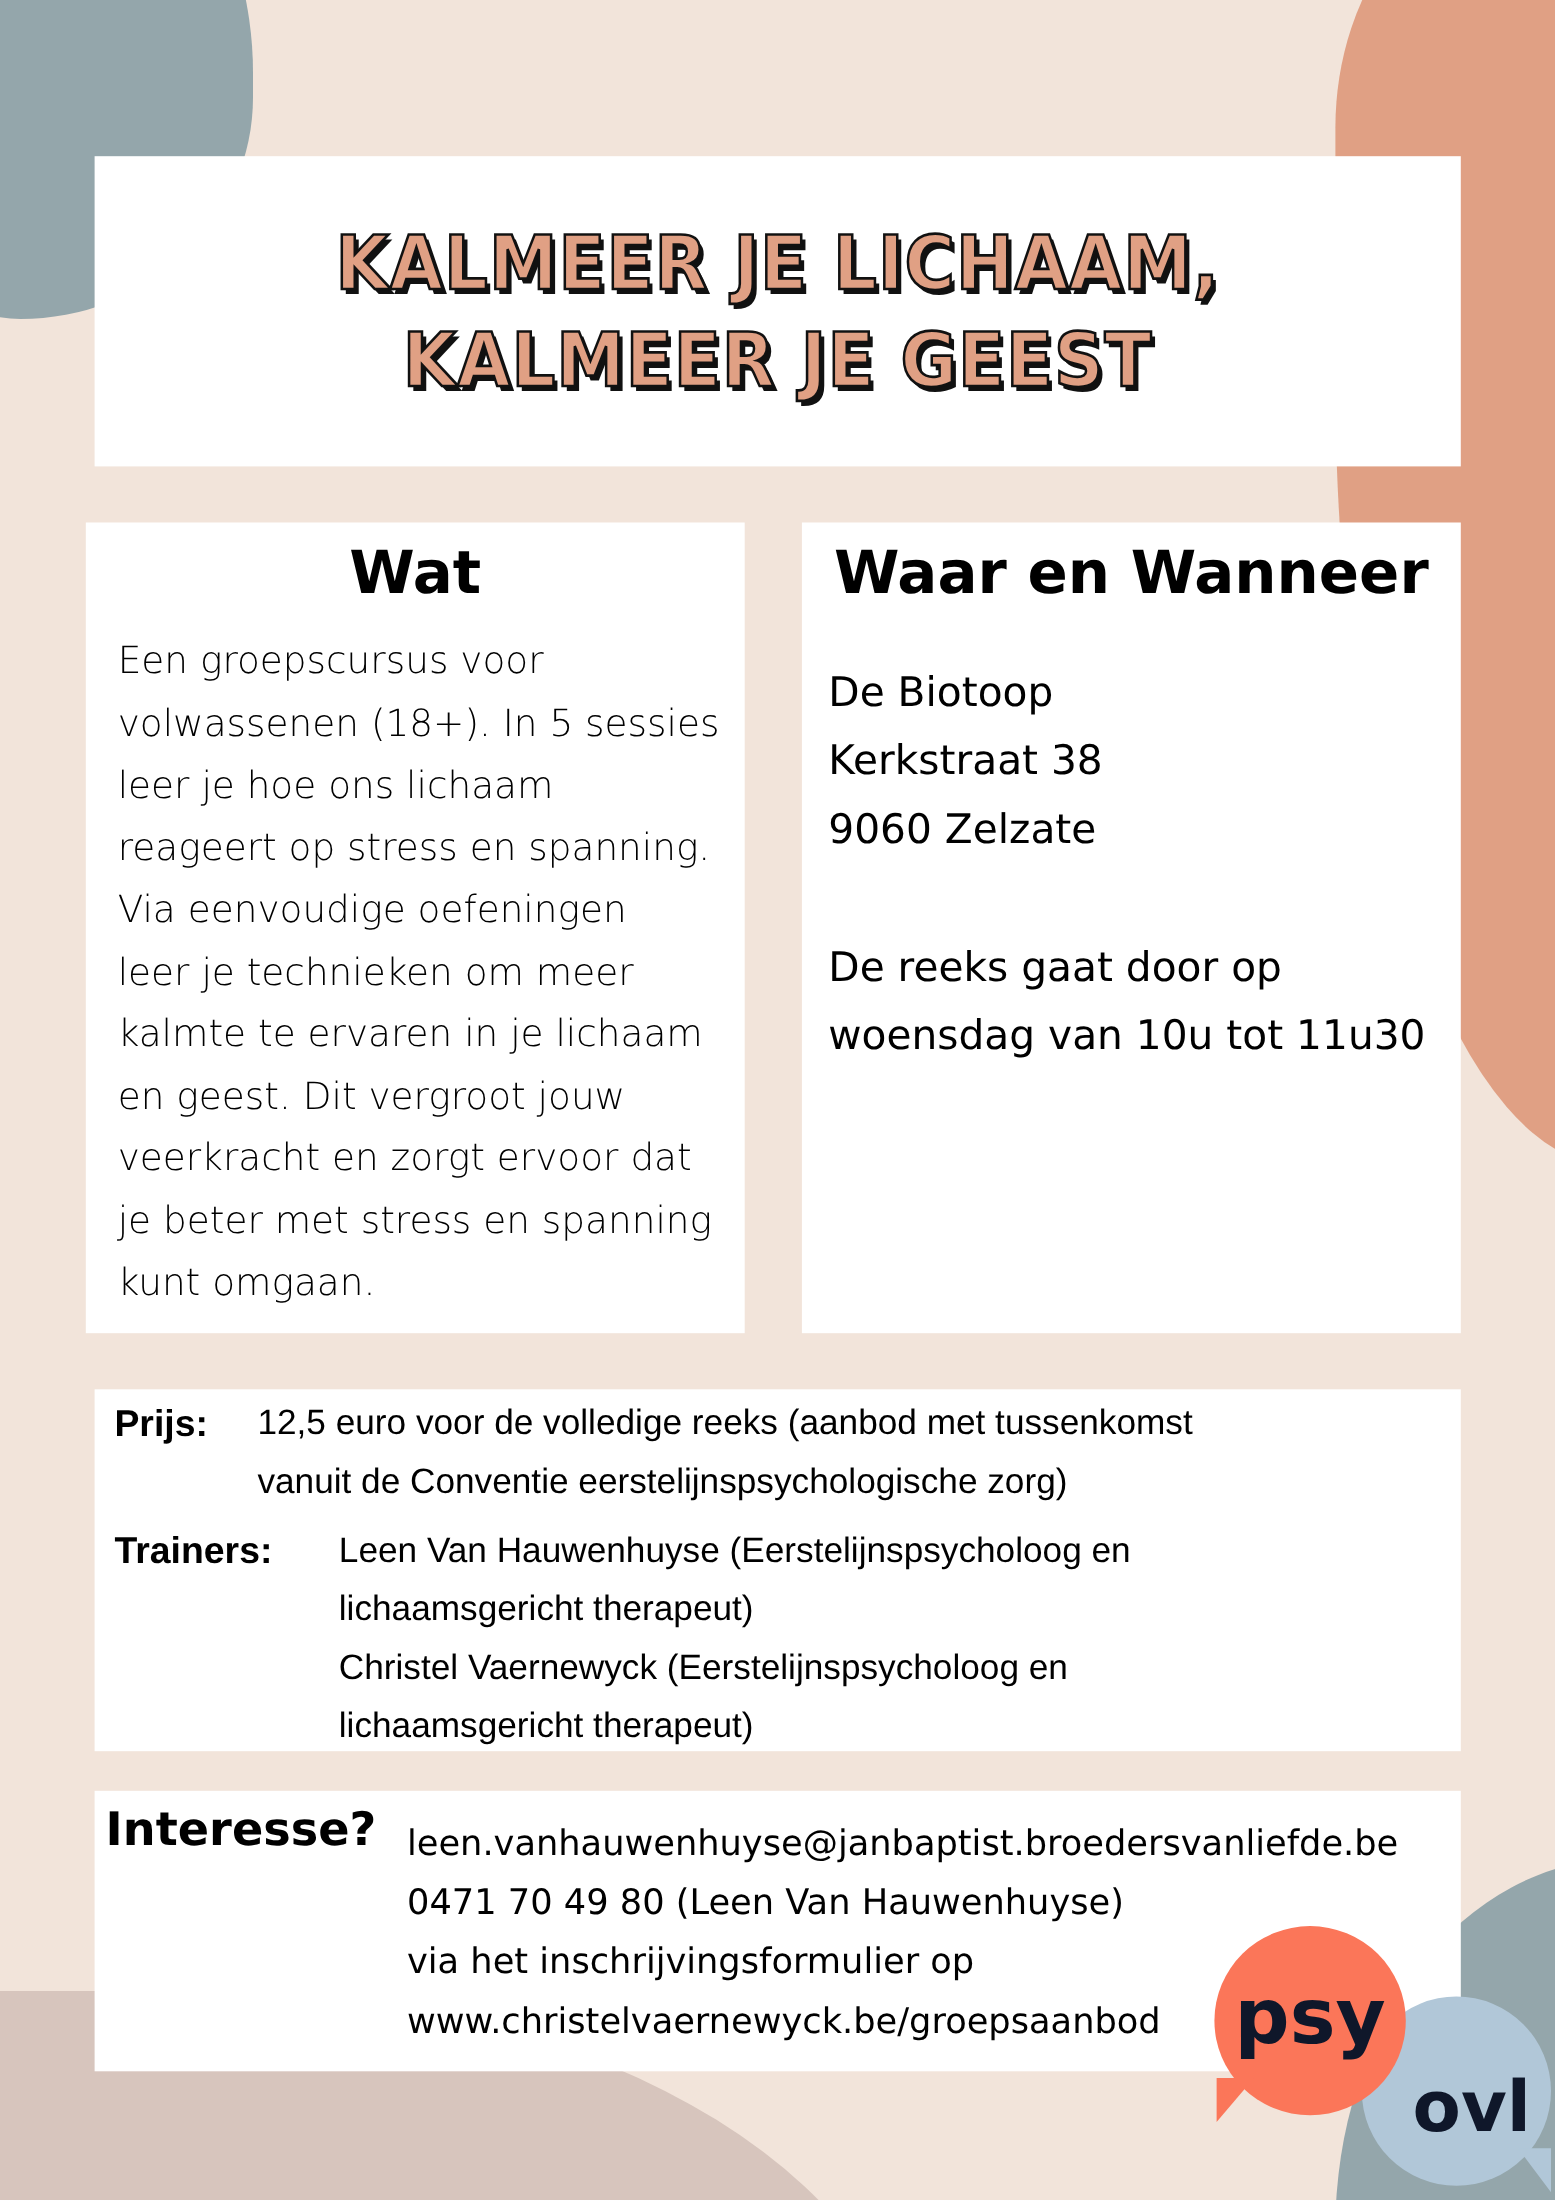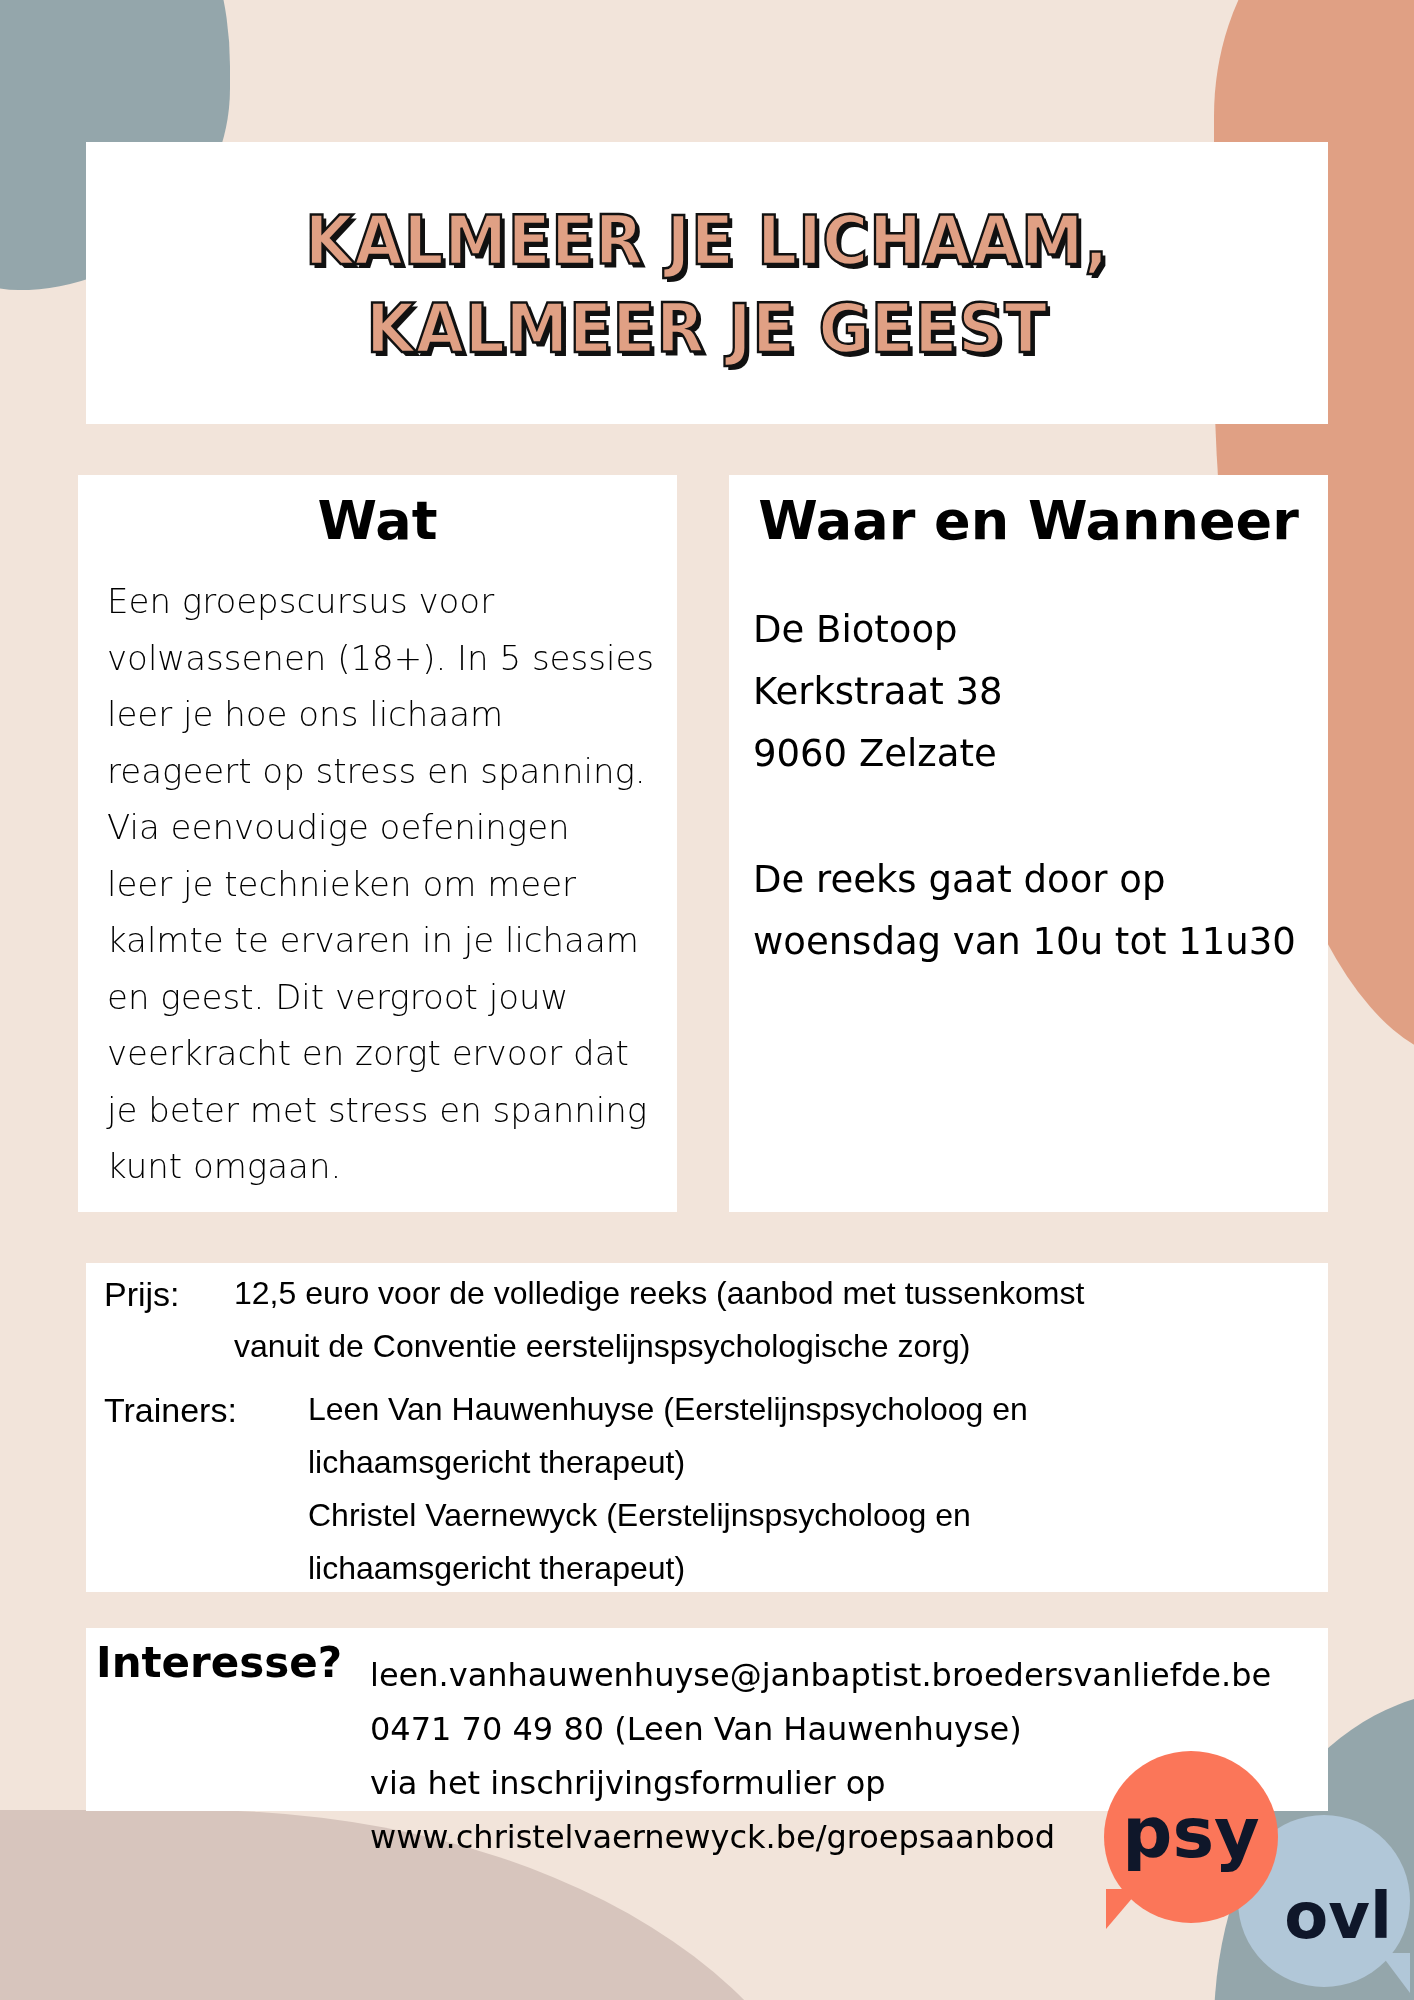--- a/index.html
+++ b/index.html
@@ -49,24 +49,24 @@
     }
     .wat-body span { display: block; white-space: nowrap; }
     .waar-body {
       margin: 0 0 0 24px; font-family: "DejaVu Sans", sans-serif;
       font-size: 37px; line-height: 62px;
     }
     .waar-body span { display: block; white-space: nowrap; }
     .gap-top { margin-top: 44px; }
     .gap { height: 64px; }
     .price-panel { left: 86px; top: 1263px; width: 1242px; height: 329px; }
-    .info-label { position: absolute; font-weight: normal; font-size: 34px; }
+    .info-label { position: absolute; font-weight: bold; font-size: 34px; }
     .info-value { position: absolute; font-size: 32px; line-height: 53px; white-space: nowrap; }
     .info-value span { display: block; }
-    .contact-panel { left: 86px; top: 1628px; width: 1242px; height: 183px; }
+    .contact-panel { left: 86px; top: 1628px; width: 1242px; height: 255px; }
     .contact-label {
       position: absolute; left: 10px; top: 10px;
       font-family: "DejaVu Sans", sans-serif; font-weight: bold; font-size: 42px;
     }
     .contact-lines {
       position: absolute; left: 284px; top: 20px;
       font-family: "DejaVu Sans", sans-serif; font-size: 32px; line-height: 54px; white-space: nowrap;
     }
     .contact-lines span { display: block; }
     .bubble {

